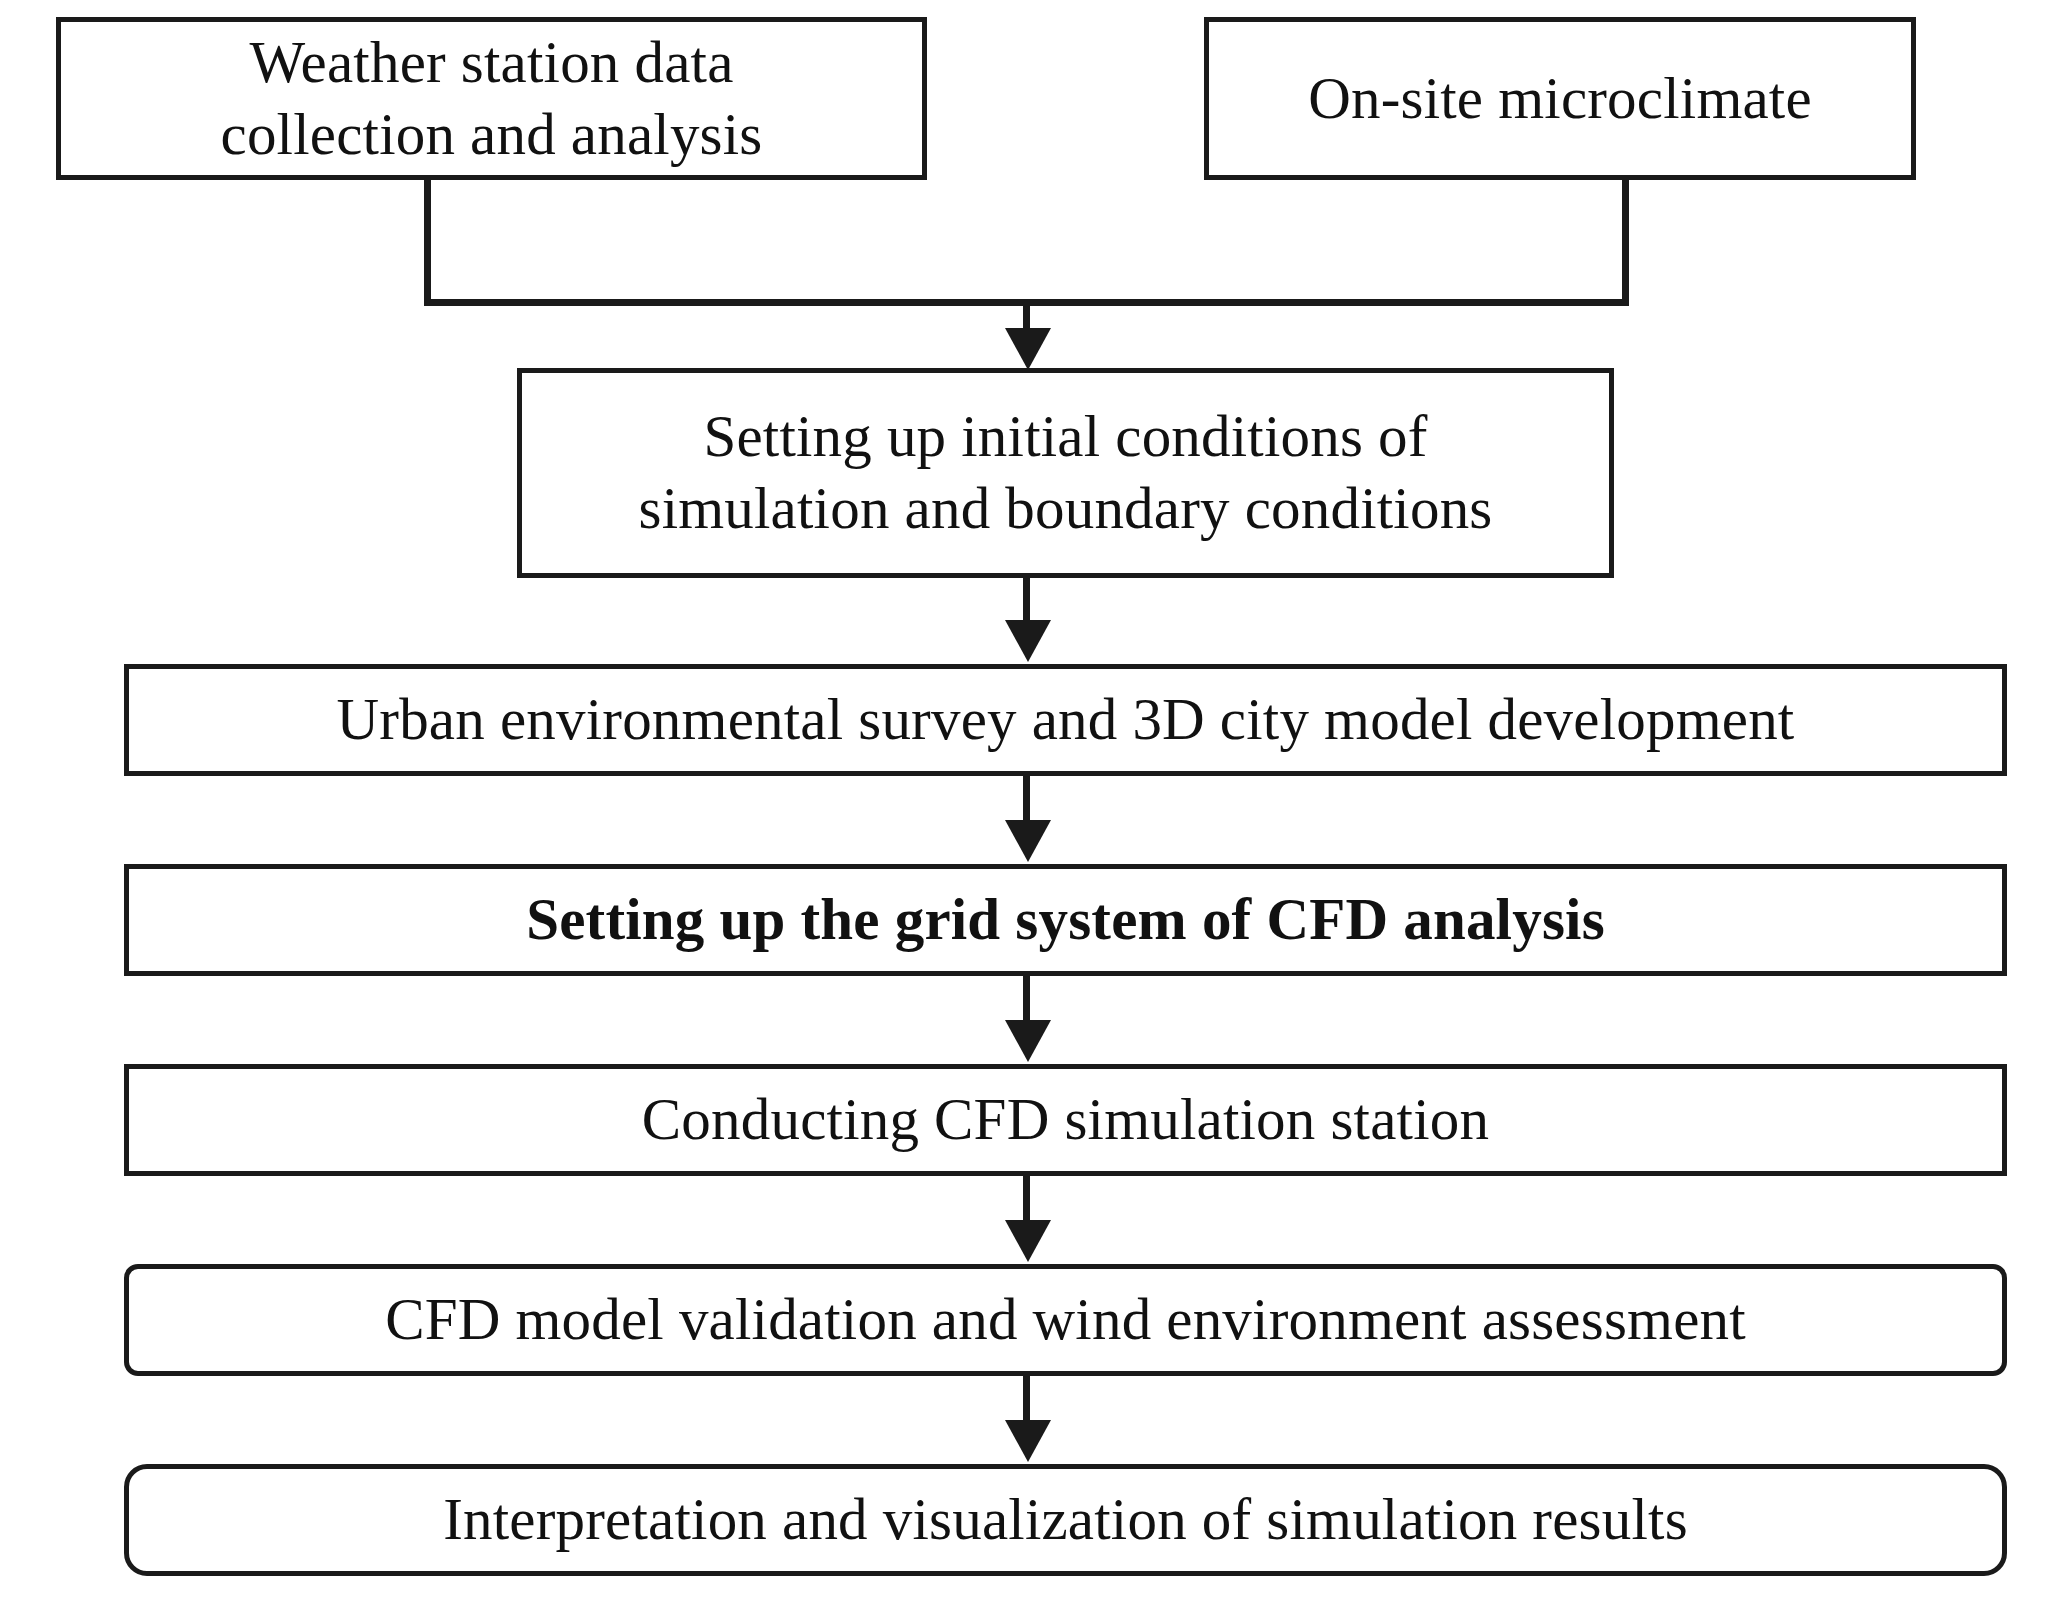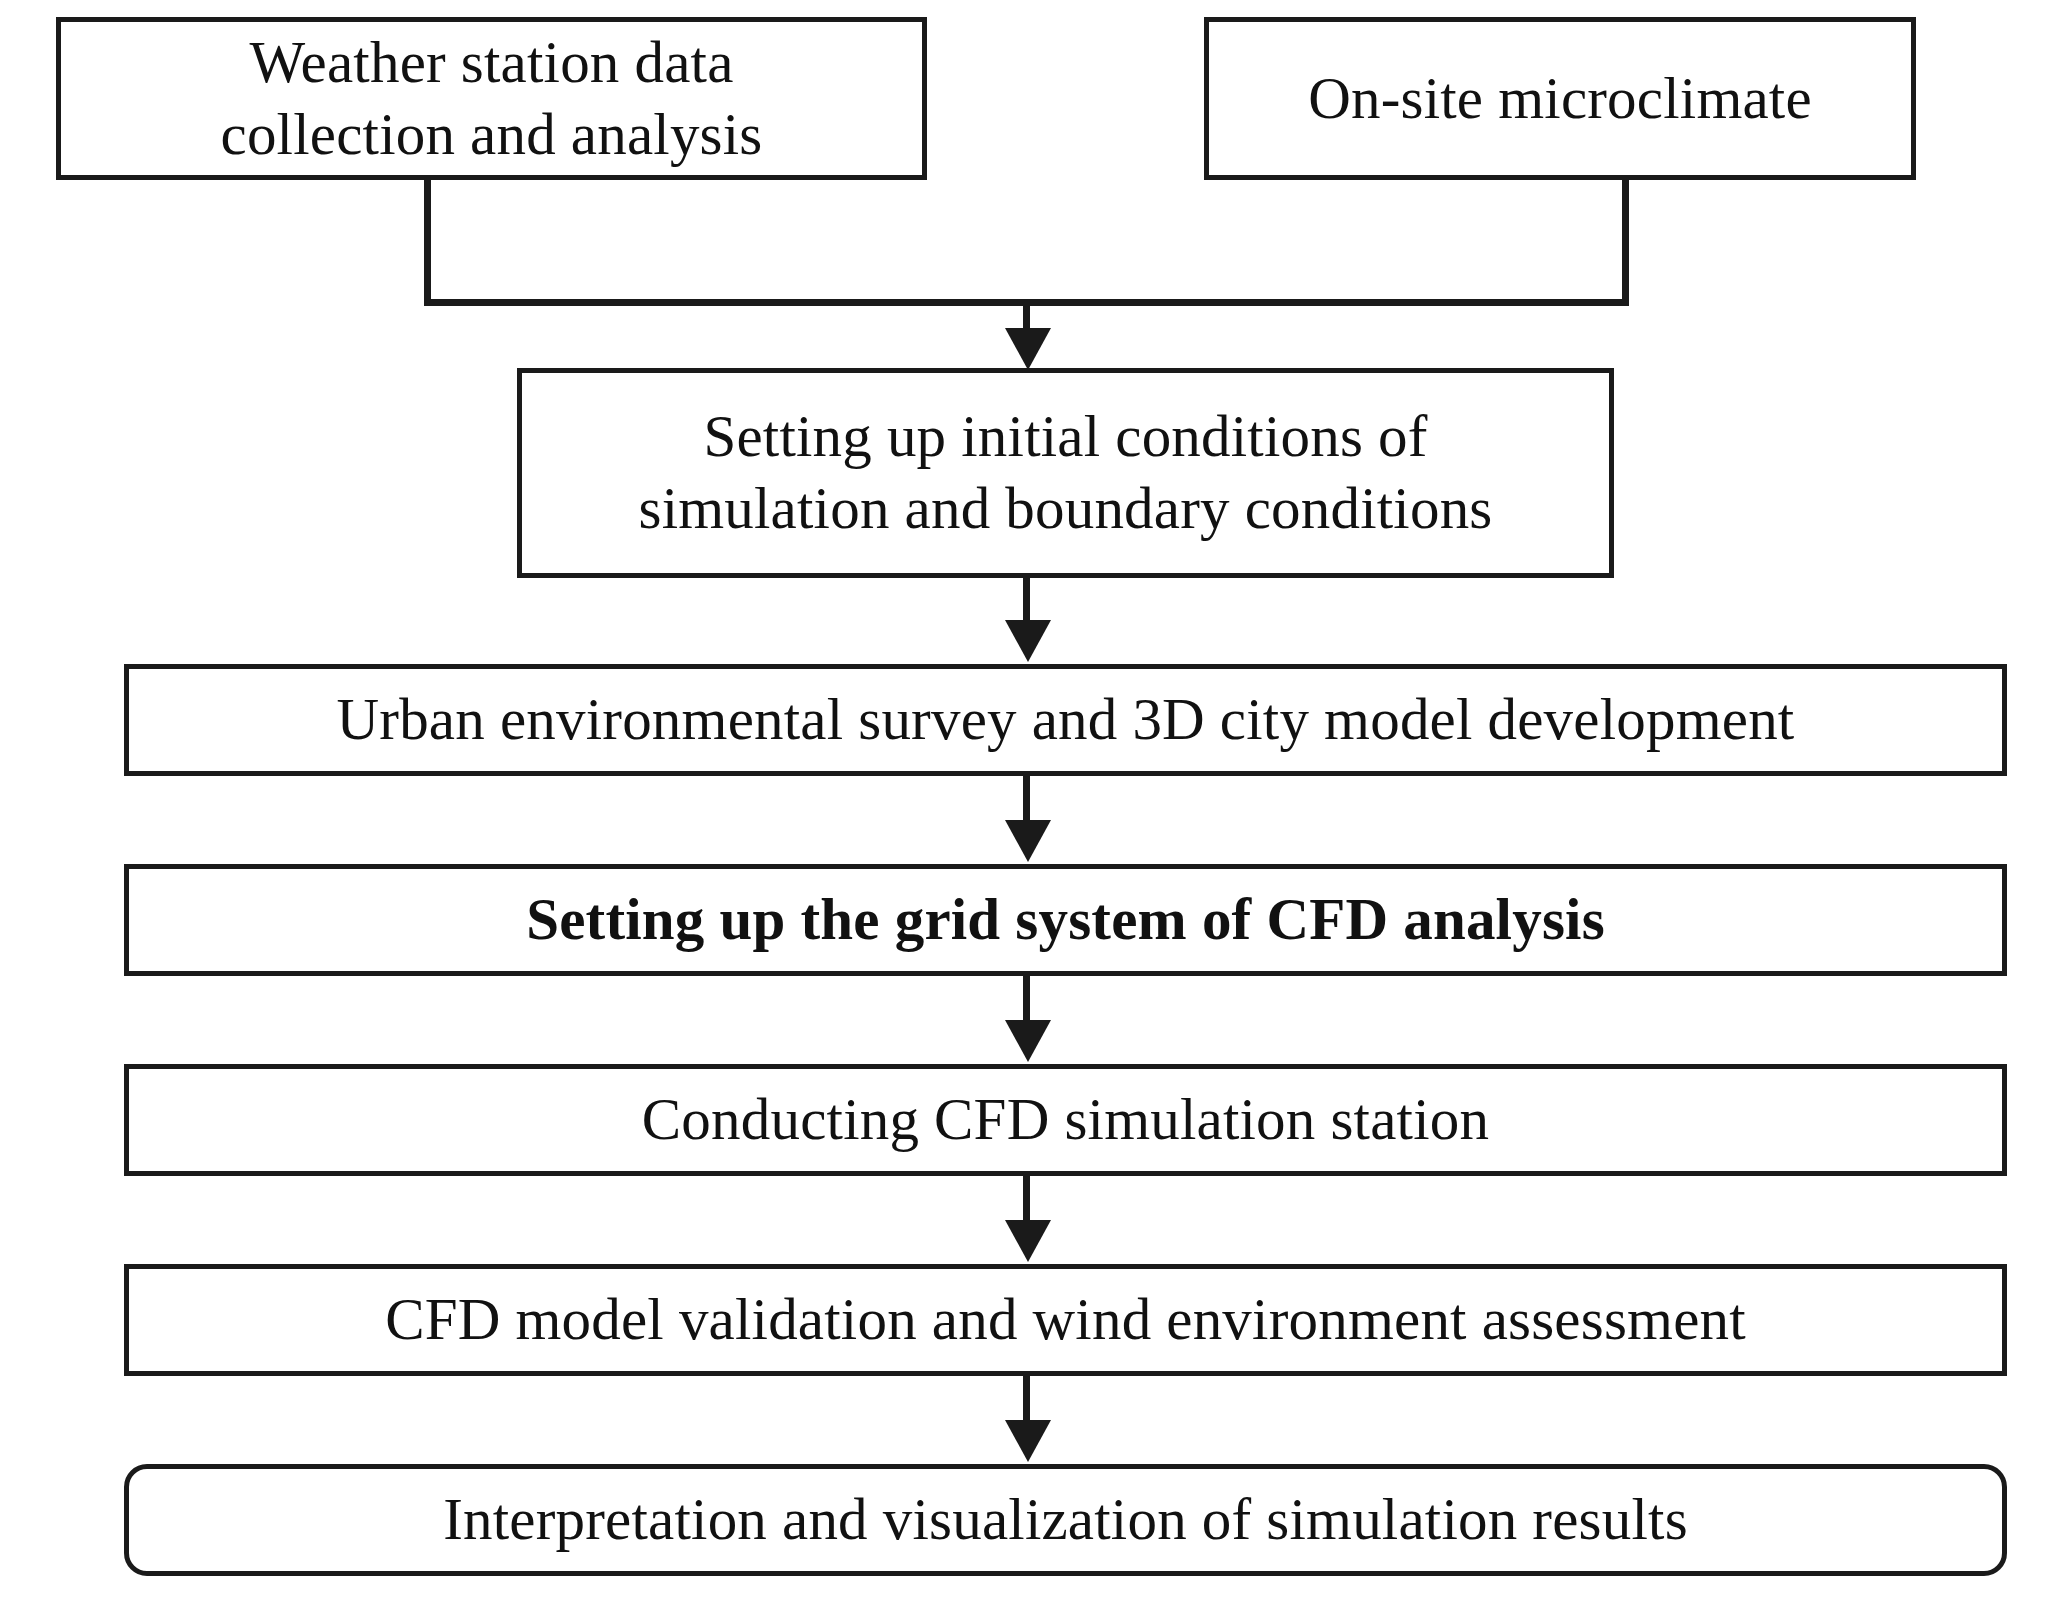--- a/index.html
+++ b/index.html
@@ -36,21 +36,21 @@
   }
   
   #node-weather   { left: 17px;   top: 17px;  width: 871px;  height: 163px; font-size: 59px; }
   #node-onsite    { left: 1165px; top: 17px;  width: 712px;  height: 163px; font-size: 59px; }
   
   #node-initial   { left: 478px;  top: 368px; width: 1097px; height: 210px; font-size: 59px; justify-content: flex-end; }
   
   #node-urban     { left: 85px;   top: 664px; width: 1883px; height: 112px; font-size: 59px; }
   #node-grid      { left: 85px;   top: 864px; width: 1883px; height: 112px; font-size: 59px; font-weight: bold; }
   #node-conduct   { left: 85px;   top: 1064px;width: 1883px; height: 112px; font-size: 59px; }
-  #node-validate  { left: 85px;   top: 1264px;width: 1883px; height: 112px; font-size: 59px; }
+  #node-validate  { left: 85px;   top: 1264px;width: 1883px; height: 112px; font-size: 59px; border-radius: 14px; }
   #node-interpret { left: 85px;   top: 1464px;width: 1883px; height: 112px; font-size: 59px; border-radius: 23px; }
 
   
   .conn {
     position: absolute;
     background: #1a1a1a;
   }
   .vline { width: 7px; }
   .hline { height: 7px; }
 

